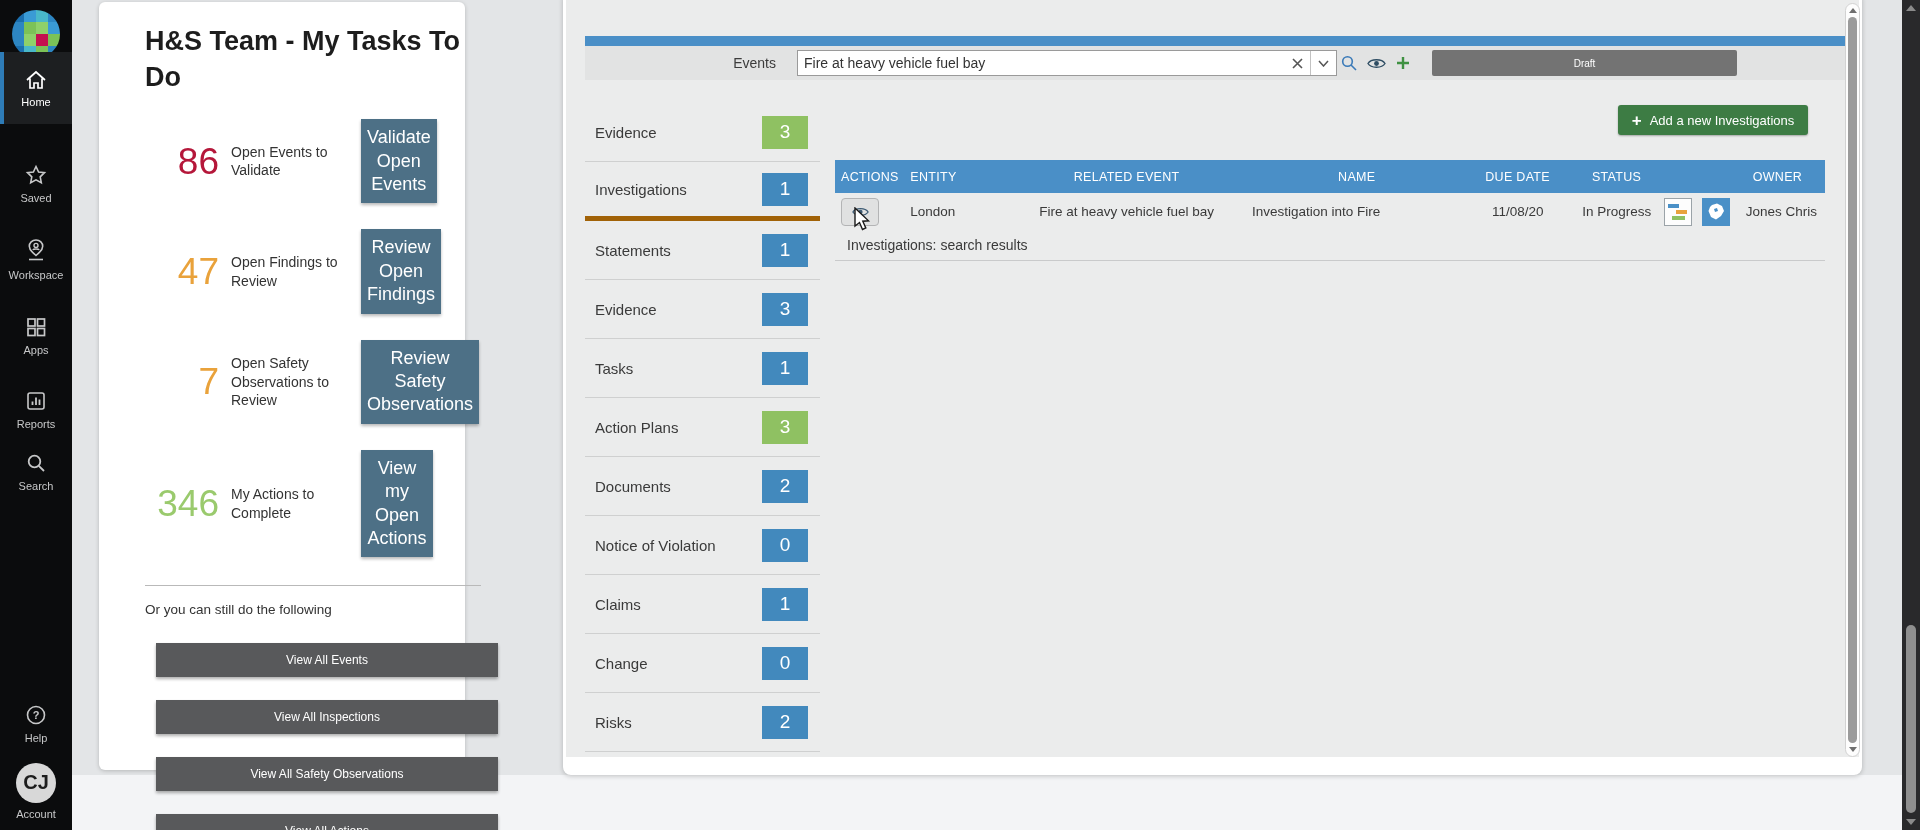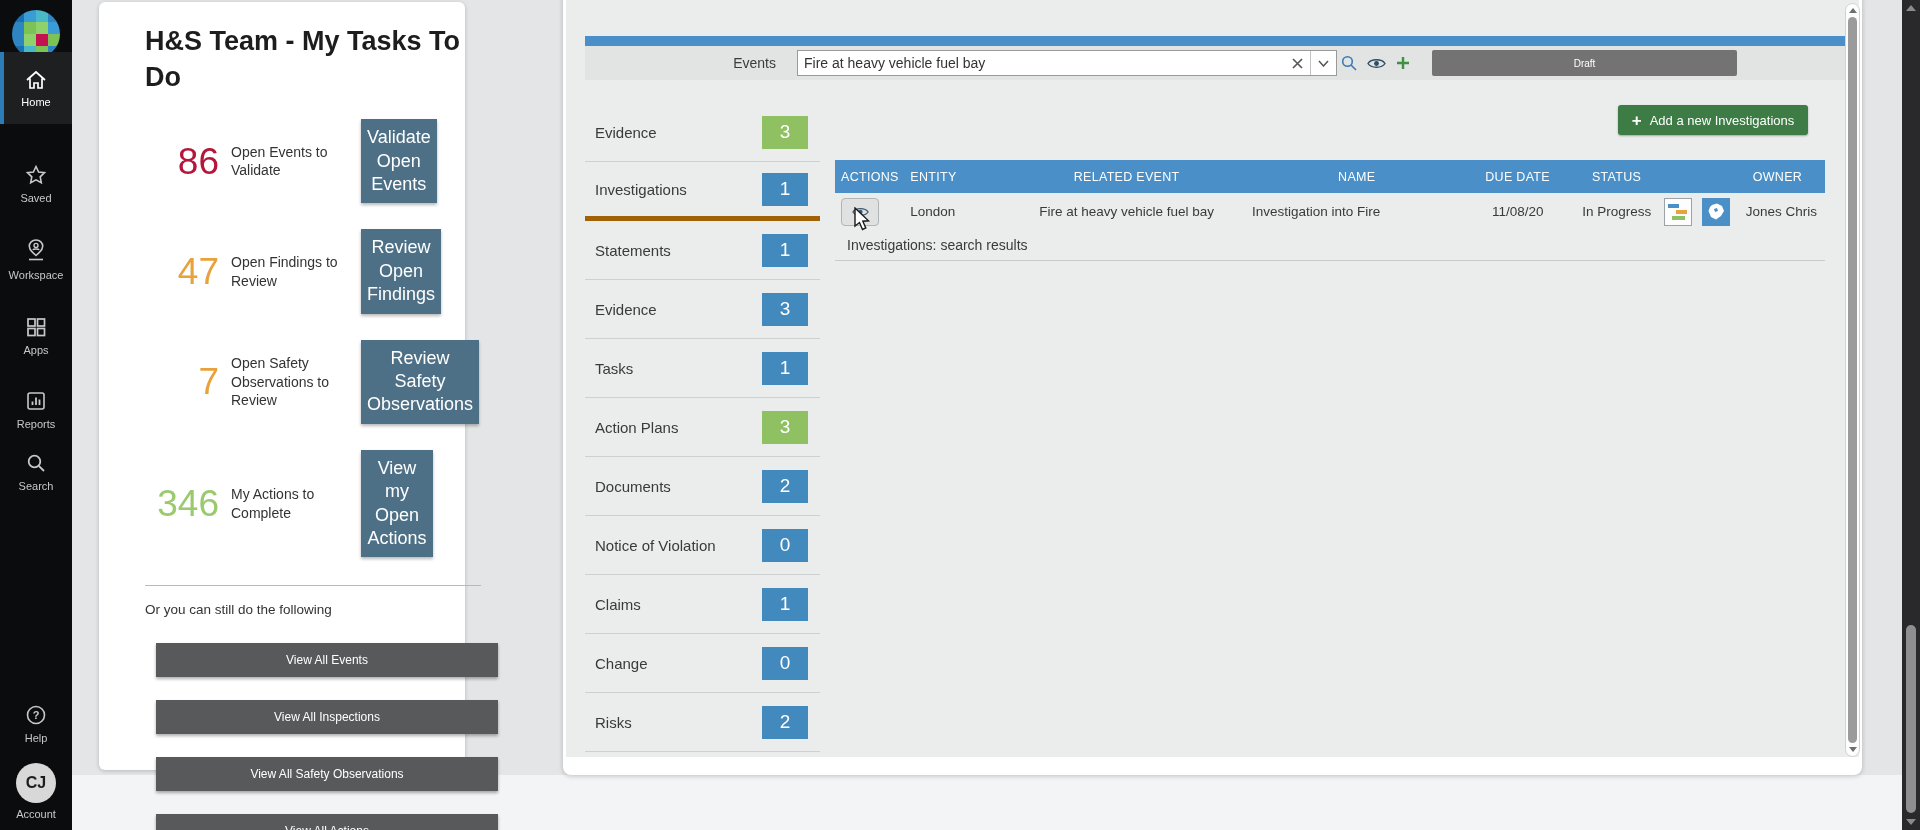--- a/index.html
+++ b/index.html
@@ -12,21 +12,21 @@
   .content-bg { position:absolute; left:72px; top:0; width:1848px; height:775px; background:#e3e5e7; }
 
   
   .sidebar { position:absolute; left:0; top:0; width:72px; height:830px; background:#0b0c0d; z-index:5; }
   .logo { position:absolute; left:12px; top:10px; width:48px; height:48px; border-radius:50%; overflow:hidden;
           display:grid; grid-template-columns:repeat(4,1fr); grid-template-rows:repeat(4,1fr); }
   .nav-item { position:absolute; left:0; width:72px; height:66px; display:flex; flex-direction:column;
               align-items:center; justify-content:center; gap:5px; color:#c7c8c9; font-size:11px; cursor:pointer; }
   .nav-item svg { display:block; }
   .nav-item.active { background:#1d1f21; border-left:4px solid #2e7cb7; padding-right:4px; height:72px; color:#ffffff; }
-  .avatar { width:40px; height:40px; border-radius:50%; background:#d8d8d8; color:#1d1d1d; font-size:16px;
+  .avatar { width:40px; height:40px; border-radius:50%; background:#d8d8d8; color:#1d1d1d; font-size:20px;
             font-weight:bold; display:flex; align-items:center; justify-content:center; }
 
   
   .tasks-card { position:absolute; left:99px; top:2px; width:366px; height:768px; background:#ffffff;
                 border-radius:6px; box-shadow:0 1px 4px rgba(0,0,0,.20); padding:16px 32px; z-index:2; }
   .tasks-title { font-size:27px; font-weight:bold; color:#1d1d1d; line-height:1.32; margin:6px 0 24px 14px; width:330px; }
   .stat-row { display:flex; align-items:center; margin-bottom:26px; }
   .stat-count { width:88px; text-align:right; font-size:37px; font-weight:normal; line-height:1; flex:none; }
   .c-red { color:#b5173a; } .c-orange { color:#e9a23b; } .c-green { color:#9aca6d; }
   .stat-label { width:130px; margin-left:12px; font-size:14px; color:#333; line-height:1.3; flex:none; }

